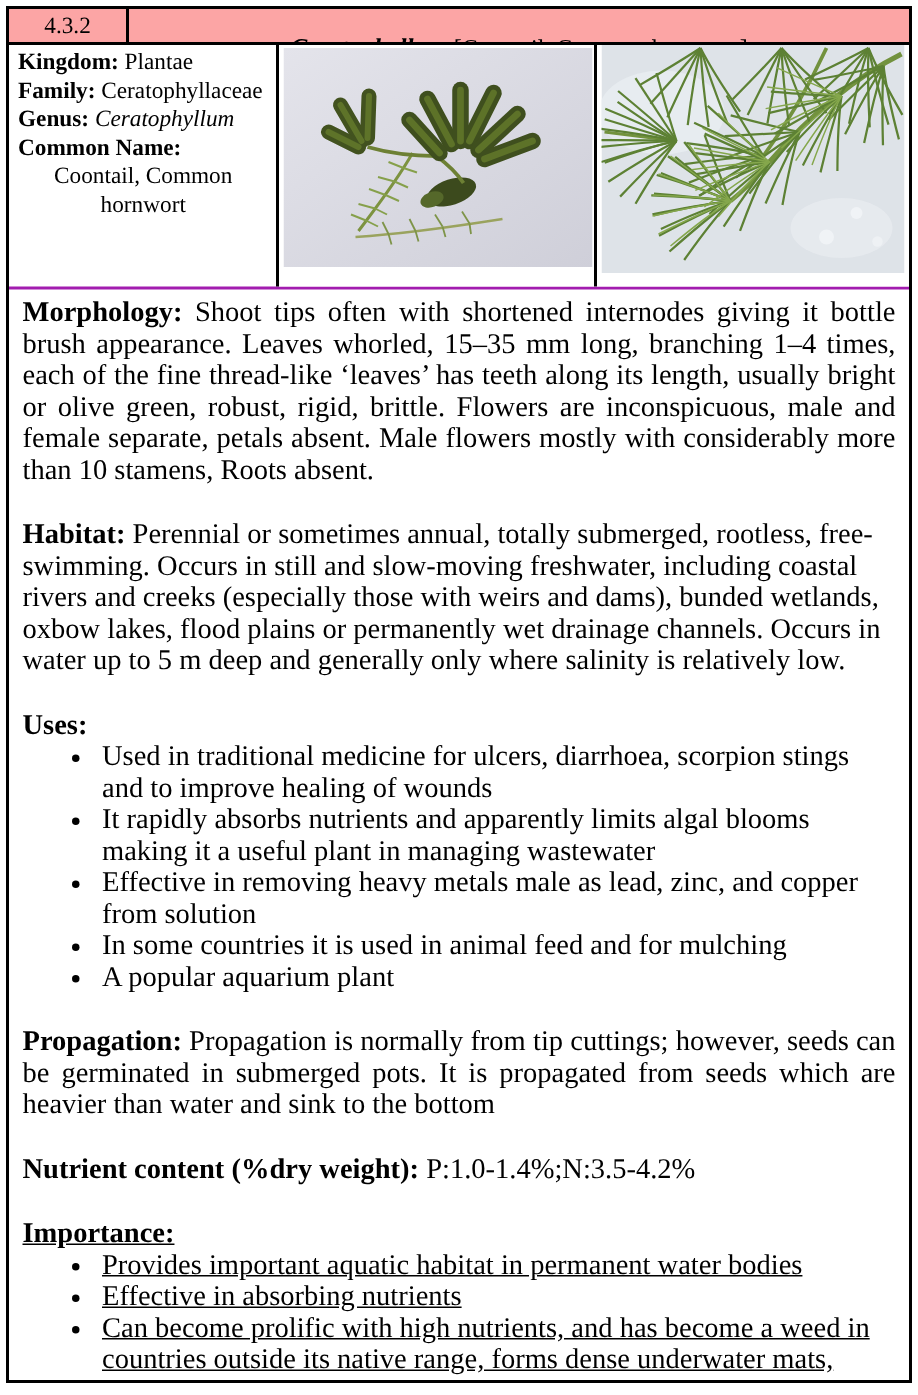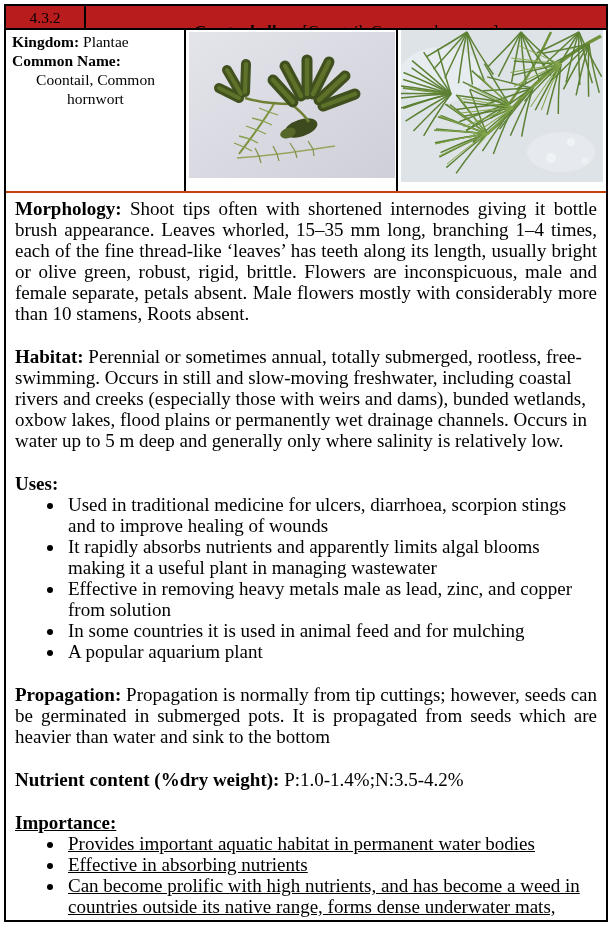--- a/index.html
+++ b/index.html
@@ -6,29 +6,29 @@
   html,body { margin:0; padding:0; background:#ffffff; }
   .canvas {
     width:612px; height:930px; background:#ffffff; position:relative;
     font-family:"Liberation Serif","DejaVu Serif",serif; color:#000;
   }
   .page {
     position:absolute; left:4px; top:4px; width:604px; height:918px;
     border:2px solid #000;
   }
   
-  .header-row { display:flex; height:24px; border-bottom:2px solid #000; background:#b91c1c; }
+  .header-row { display:flex; height:24px; border-bottom:2px solid #000; background:#fca5a5; }
   .cell-num {
     width:80px; border-right:2px solid #000; text-align:center;
     font-size:15.5px; line-height:21px; padding-top:1px;
   }
   .cell-title { flex:1; text-align:center; font-size:16px; line-height:21px; padding-top:15px; }
   .title-genus { font-weight:bold; font-style:italic; font-size:17px; }
   
-  .info-row { display:flex; height:163px; border-bottom:2px solid #c2410c; }
+  .info-row { display:flex; height:163px; border-bottom:2px solid #a21caf; }
   .tax-cell { width:180px; border-right:2px solid #000; padding:2px 5px 0 6px; font-size:15.5px; line-height:19px; }
   .tax-line b { font-weight:bold; }
   .tax-line .ital { font-style:italic; }
   .tax-value-right { text-align:center; }
   .photo-cell-left { width:212px; border-right:2px solid #000; padding:2px 3px 0 3px; background:#fff; }
   .photo-cell-right { flex:1; padding:0 2px 0 3px; background:#fff; }
   .photo-cell-left svg, .photo-cell-right svg { display:block; }
   
   .body-cell { height:729px; padding:5px 9px 0 9px; overflow:hidden; font-size:19px; line-height:21px; }
   .sec { margin:0 0 22px 0; }
@@ -47,20 +47,22 @@
     <div class="header-row">
       <div class="cell-num">4.3.2</div>
       <div class="cell-title">
         <span class="title-genus">Ceratophyllum</span><span> [Coontail, Common hornwort]</span>
       </div>
     </div>
 
     <div class="info-row">
       <div class="tax-cell">
         <div class="tax-line"><b>Kingdom:</b><span> Plantae</span></div>
+        <div class="tax-line"><b>Family:</b><span> Ceratophyllaceae</span></div>
+        <div class="tax-line"><b>Genus:</b><span class="ital"> Ceratophyllum</span></div>
         <div class="tax-line"><b>Common Name:</b></div>
         <div class="tax-value-right">Coontail, Common hornwort</div>
       </div>
 
       <div class="photo-cell-left">
         <svg width="206" height="146" viewBox="0 0 206 146" role="img">
           <defs>
             <linearGradient id="bgL" x1="0" y1="0" x2="1" y2="1">
               <stop offset="0" stop-color="#e4e4eb"></stop>
                 <stop offset="1" stop-color="#cfcfd9"></stop>

